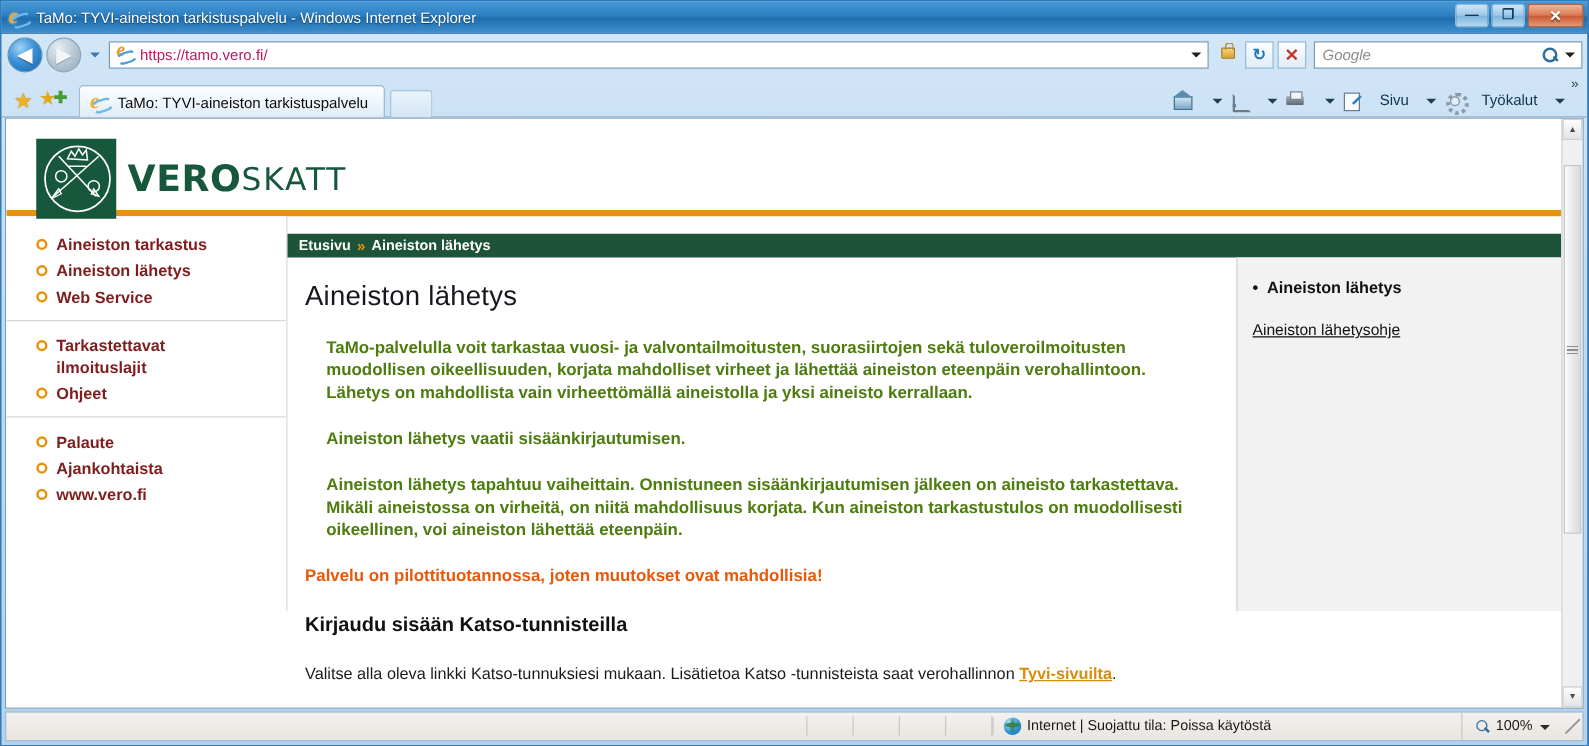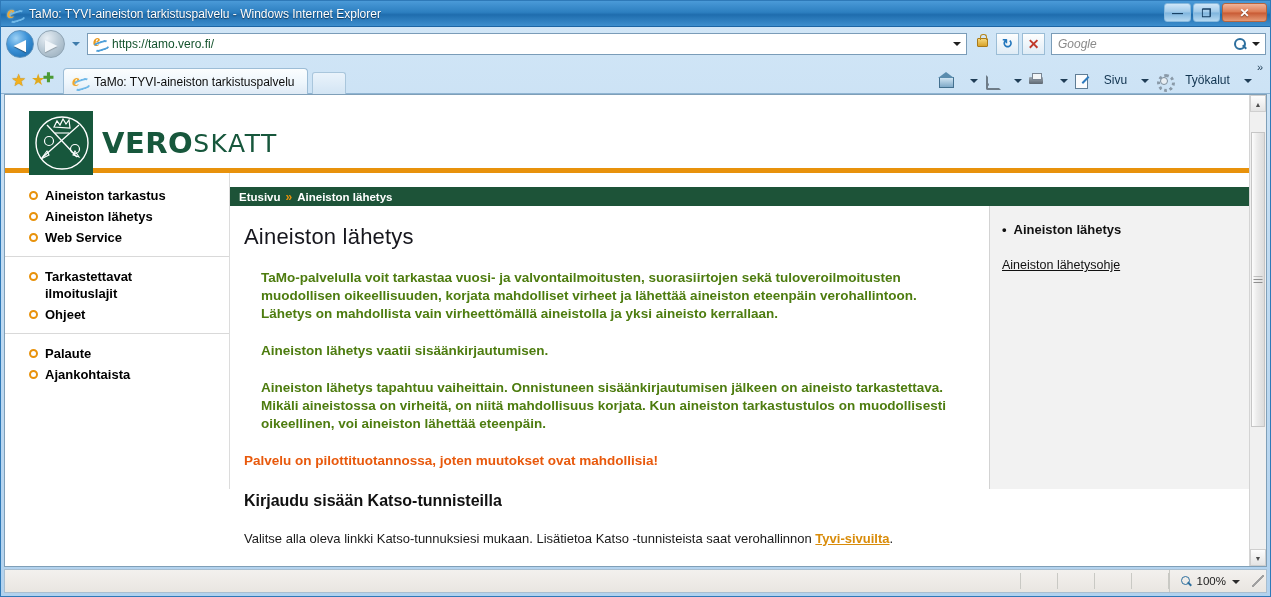--- a/index.html
+++ b/index.html
@@ -110,21 +110,21 @@
     content: "e"; position: absolute; left: 1px; top: -4px;
     font-family: "Liberation Serif", serif; font-style: italic;
     font-size: 16px; font-weight: bold; color: #e89a20;
   }
   #urlbox .fav::after {
     content: ""; position: absolute; left: 1px; top: 5px; width: 13px; height: 6px;
     border: 2px solid #4f9fd8; border-radius: 50%/70%;
     border-left-color: transparent; border-right-color: transparent;
     transform: rotate(-18deg);
   }
-  #url-text { font-size: 12px; color: #14532d; flex: 1 1 auto; white-space: nowrap; overflow: hidden; }
+  #url-text { font-size: 12px; color: #be185d; flex: 1 1 auto; white-space: nowrap; overflow: hidden; }
   #urlbox .addr-drop { width: 18px; height: 20px; position: relative; flex: none; }
   #urlbox .addr-drop::after {
     content: ""; position: absolute; left: 5px; top: 8px;
     border-left: 4px solid transparent; border-right: 4px solid transparent;
     border-top: 4px solid #1f1f1f;
   }
   .abtn { width: 23px; height: 22px; flex: none; position: relative; border: 1px solid transparent; }
   .abtn.boxed { border: 1px solid #9bbdd6; background: linear-gradient(to bottom,#fdfefe,#dfecf6); }
   .lock-icon {
     position: absolute; left: 6px; top: 4px; width: 11px; height: 9px;
@@ -295,21 +295,21 @@
   .nav-group + .nav-group { border-top: 1px solid #d9d9d9; margin-top: 8px; padding-top: 9px; }
   .nav-item {
     display: flex; align-items: flex-start; gap: 7px;
     padding: 2px 10px 2px 24px; cursor: pointer;
   }
   .nav-bullet {
     width: 9px; height: 9px; border: 2px solid #e8920c; border-radius: 50%;
     flex: none; margin-top: 4px; background: #fff;
   }
   .nav-label {
-    font-size: 13px; font-weight: bold; color: #000000; line-height: 17px;
+    font-size: 13px; font-weight: bold; color: #7f1d1d; line-height: 17px;
   }
 
   #content-wrap {
     flex: 1 1 auto; border-left: 1px solid #dcdcdc; display: flex; flex-direction: column;
     min-width: 0;
   }
   #breadcrumb {
     height: 19px; background: #1d5338; display: flex; align-items: center;
     padding: 0 0 0 9px; gap: 5px; flex: none; margin-top: 14px;
   }
@@ -587,20 +587,24 @@
 
           <div class="nav-group">
             <div class="nav-item">
               <span class="nav-bullet"></span>
               <span class="nav-label">Palaute</span>
             </div>
             <div class="nav-item">
               <span class="nav-bullet"></span>
               <span class="nav-label">Ajankohtaista</span>
             </div>
+            <div class="nav-item">
+              <span class="nav-bullet"></span>
+              <span class="nav-label">www.vero.fi</span>
+            </div>
           </div>
 
         </div>
 
         <div id="content-wrap">
 
           <div id="breadcrumb">
             <span class="crumb">Etusivu</span>
             <span class="sep">»</span>
             <span class="crumb">Aineiston lähetys</span>
@@ -648,20 +652,24 @@
     </div>
   </div>
 
   <div id="statusbar">
     <div class="zone-blank"></div>
     <div class="tick"></div>
     <div class="tick" style="margin-left:36px;"></div>
     <div class="tick" style="margin-left:36px;"></div>
     <div class="tick" style="margin-left:36px;"></div>
     <div class="tick" style="margin-left:36px;"></div>
+    <div id="status-zone">
+      <span class="globe-icon"></span>
+      <span>Internet | Suojattu tila: Poissa käytöstä</span>
+    </div>
     <div id="zoom-zone">
       <span class="zmag"></span>
       <span>100%</span>
       <span class="zcaret"></span>
     </div>
     <span class="resize-grip"></span>
   </div>
 
 </div>
 

